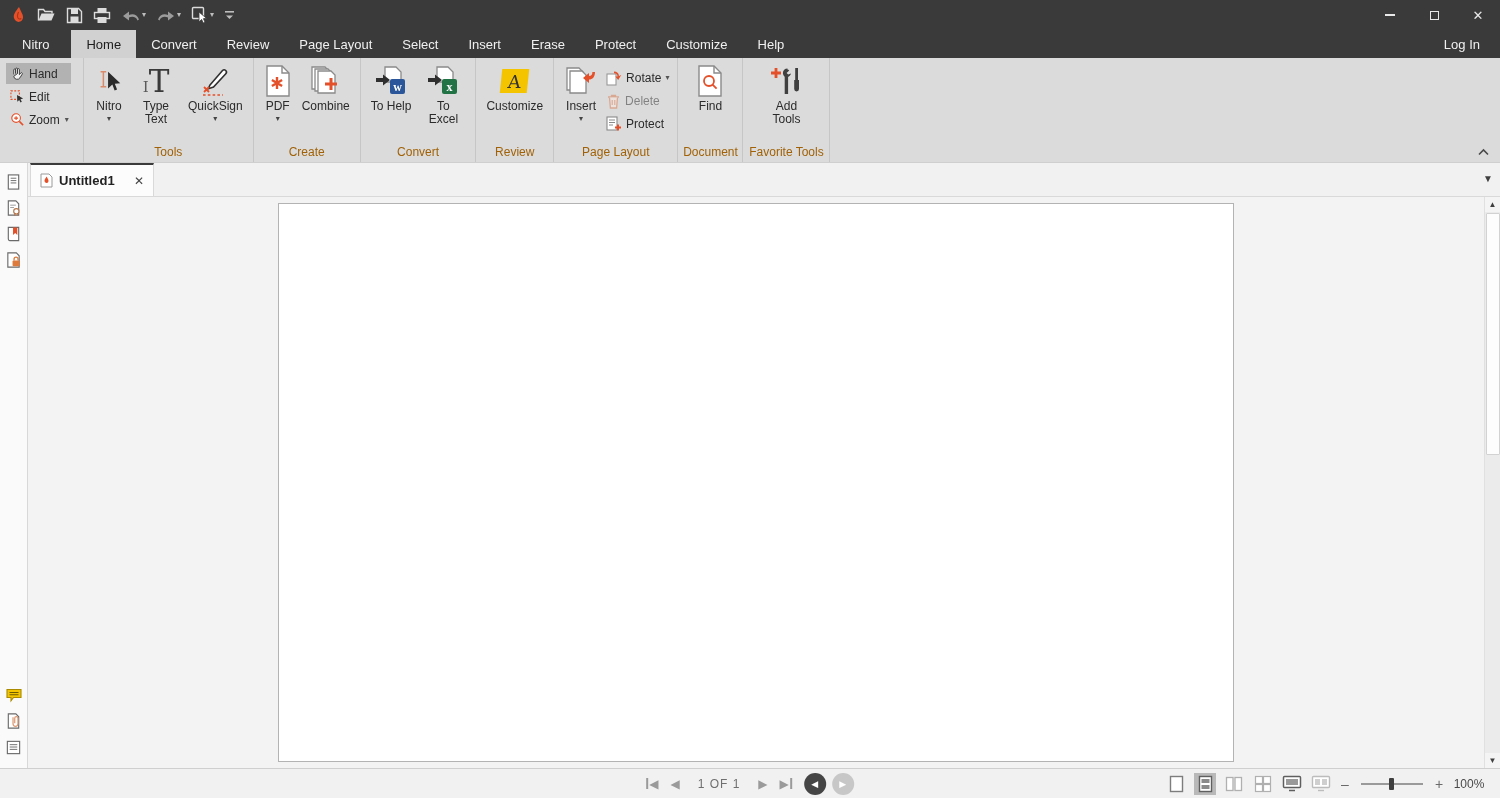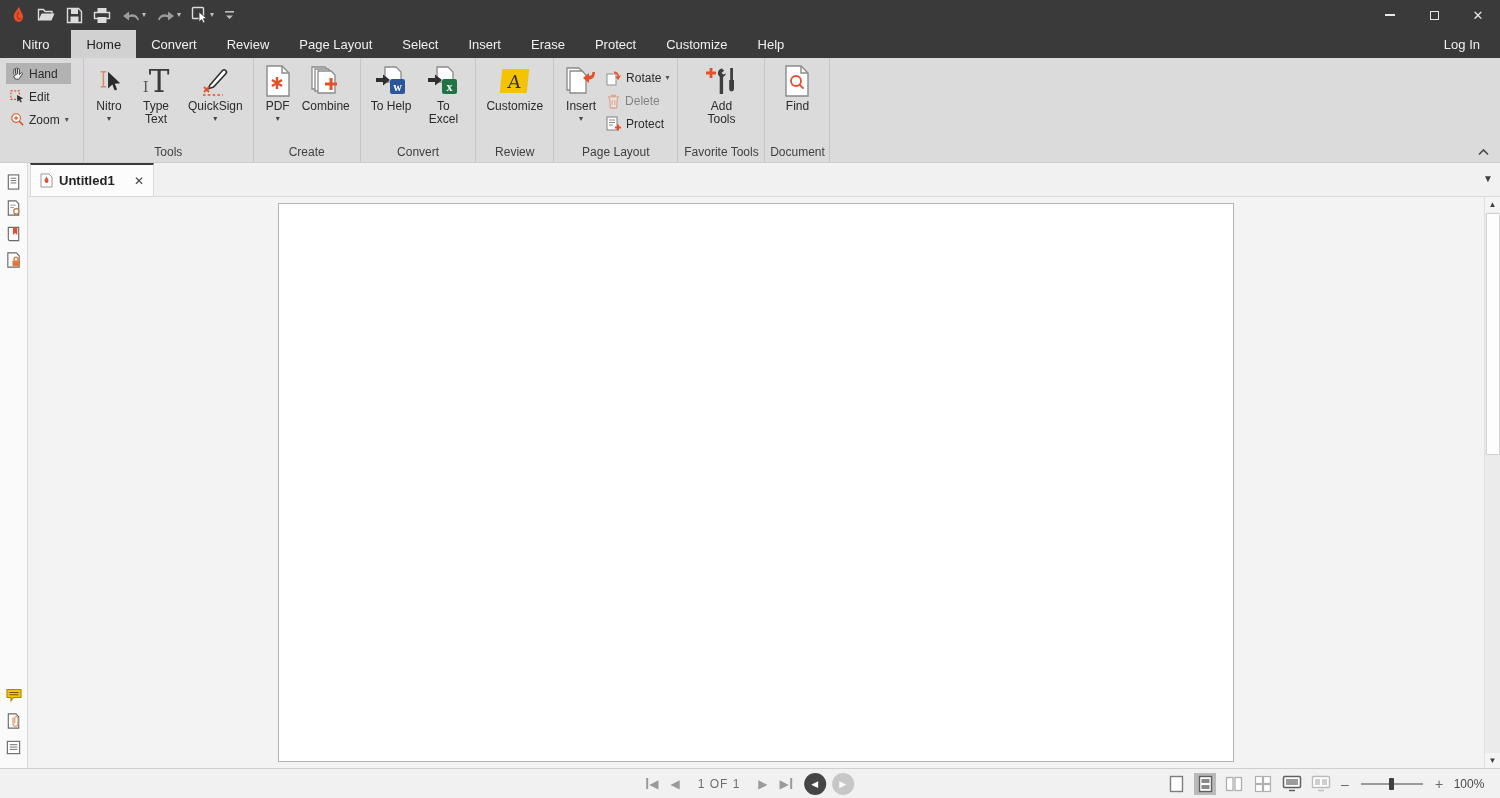--- a/index.html
+++ b/index.html
@@ -30,21 +30,21 @@
   
   .ribbon { height:105px; background:#dbdbdb; display:flex; position:relative; border-bottom:1px solid #cfcfcf; }
   .mode-col { width:84px; padding:5px 12px 0 6px; display:flex; flex-direction:column; gap:2px; border-right:1px solid #c6c6c6; }
   .mode-btn { display:flex; align-items:center; gap:4px; height:21px; padding:0 4px; font-size:12px; color:#2b2b2b; }
   .mode-btn.active { background:#b2b2b2; }
   .mode-btn svg { flex:0 0 auto; }
   .mode-caret { font-size:8px; color:#555; margin-left:1px; }
 
   .rgroup { display:flex; flex-direction:column; border-right:1px solid #c6c6c6; }
   .rgroup-body { flex:1; display:flex; align-items:flex-start; padding:3px 5px 0 5px; }
-  .rgroup-label { text-align:center; font-size:12px; color:#404040; padding:2px 4px 3px; }
+  .rgroup-label { text-align:center; font-size:12px; color:#a16207; padding:2px 4px 3px; }
   .bigbtn { display:flex; flex-direction:column; align-items:center; padding:1px 5px; cursor:default; }
   .bigbtn .bicon { height:38px; display:flex; align-items:center; justify-content:center; }
   .bigbtn .blabel { text-align:center; line-height:13px; font-size:12px; color:#2b2b2b; }
   .bigbtn .bcaret { font-size:8px; color:#444; line-height:9px; margin-top:1px; }
   .narrow .blabel { max-width:44px; }
   .wide .blabel { max-width:66px; }
 
   .small-col { display:flex; flex-direction:column; gap:2px; padding-top:6px; }
   .smallbtn { display:flex; align-items:center; gap:4px; height:21px; padding:0 3px; font-size:12px; color:#2b2b2b; }
   .smallbtn.disabled { opacity:.5; }
@@ -354,51 +354,51 @@
               <path d="M12 8.5 v6 M9 11.5 h6" stroke="#e4502a" stroke-width="2"></path>
             </svg>
           <span>Protect</span>
         </div>
       </div>
     </div>
     <div class="rgroup-label">Page Layout</div>
   </div>
 
   <div class="rgroup">
+    <div class="rgroup-body" style="padding-left:14px; padding-right:14px;">
+      <div class="bigbtn narrow">
+        <div class="bicon">
+          <svg width="26" height="34" viewBox="0 0 26 34">
+              <path d="M2 2 h15 l7 7 v23 H2 Z" fill="#fff" stroke="#8a8a8a" stroke-width="1.4"></path>
+              <path d="M17 2 v7 h7" fill="none" stroke="#8a8a8a" stroke-width="1.4"></path>
+              <circle cx="12" cy="17" r="5" fill="none" stroke="#e4502a" stroke-width="1.8"></circle>
+              <path d="M15.6 20.6 l4 4" stroke="#e4502a" stroke-width="1.8"></path>
+            </svg>
+        </div>
+        <div class="blabel">Find</div>
+      </div>
+    </div>
+    <div class="rgroup-label">Document</div>
+  </div>
+
+  <div class="rgroup">
     <div class="rgroup-body" style="padding-left:16px; padding-right:16px;">
       <div class="bigbtn narrow">
         <div class="bicon">
           <svg width="34" height="34" viewBox="0 0 34 34">
               <path d="M7 4 v10 M2 9 h10" stroke="#e4502a" stroke-width="2.8"></path>
               <path d="M18.5 4.5 c-2.6 0-4.6 2-4.6 4.6 0 1.5.7 2.8 1.8 3.6 V30 h3.4 V13 c1.5-.6 2.6-1.8 2.9-3.4 l-2.8 1 -1.6-1.6 2.6-2.6 c-.5-.5-1.1-.9-1.7-.9 Z" fill="#3f3f3f"></path>
               <rect x="26.2" y="4" width="2.8" height="12" fill="#3f3f3f"></rect>
               <path d="M25.2 16 h4.8 v9 a2.4 2.4 0 0 1-4.8 0 Z" fill="#3f3f3f"></path>
             </svg>
         </div>
         <div class="blabel">Add Tools</div>
       </div>
     </div>
     <div class="rgroup-label">Favorite Tools</div>
-  </div>
-
-  <div class="rgroup">
-    <div class="rgroup-body" style="padding-left:14px; padding-right:14px;">
-      <div class="bigbtn narrow">
-        <div class="bicon">
-          <svg width="26" height="34" viewBox="0 0 26 34">
-              <path d="M2 2 h15 l7 7 v23 H2 Z" fill="#fff" stroke="#8a8a8a" stroke-width="1.4"></path>
-              <path d="M17 2 v7 h7" fill="none" stroke="#8a8a8a" stroke-width="1.4"></path>
-              <circle cx="12" cy="17" r="5" fill="none" stroke="#e4502a" stroke-width="1.8"></circle>
-              <path d="M15.6 20.6 l4 4" stroke="#e4502a" stroke-width="1.8"></path>
-            </svg>
-        </div>
-        <div class="blabel">Find</div>
-      </div>
-    </div>
-    <div class="rgroup-label">Document</div>
   </div>
 
   <span class="ribbon-collapse">
     <svg width="13" height="8" viewBox="0 0 13 8">
         <path d="M2 6.5 L6.5 2 L11 6.5" fill="none" stroke="#4a4a4a" stroke-width="1.6"></path>
       </svg>
   </span>
 </div>
 
 <div class="workspace">

